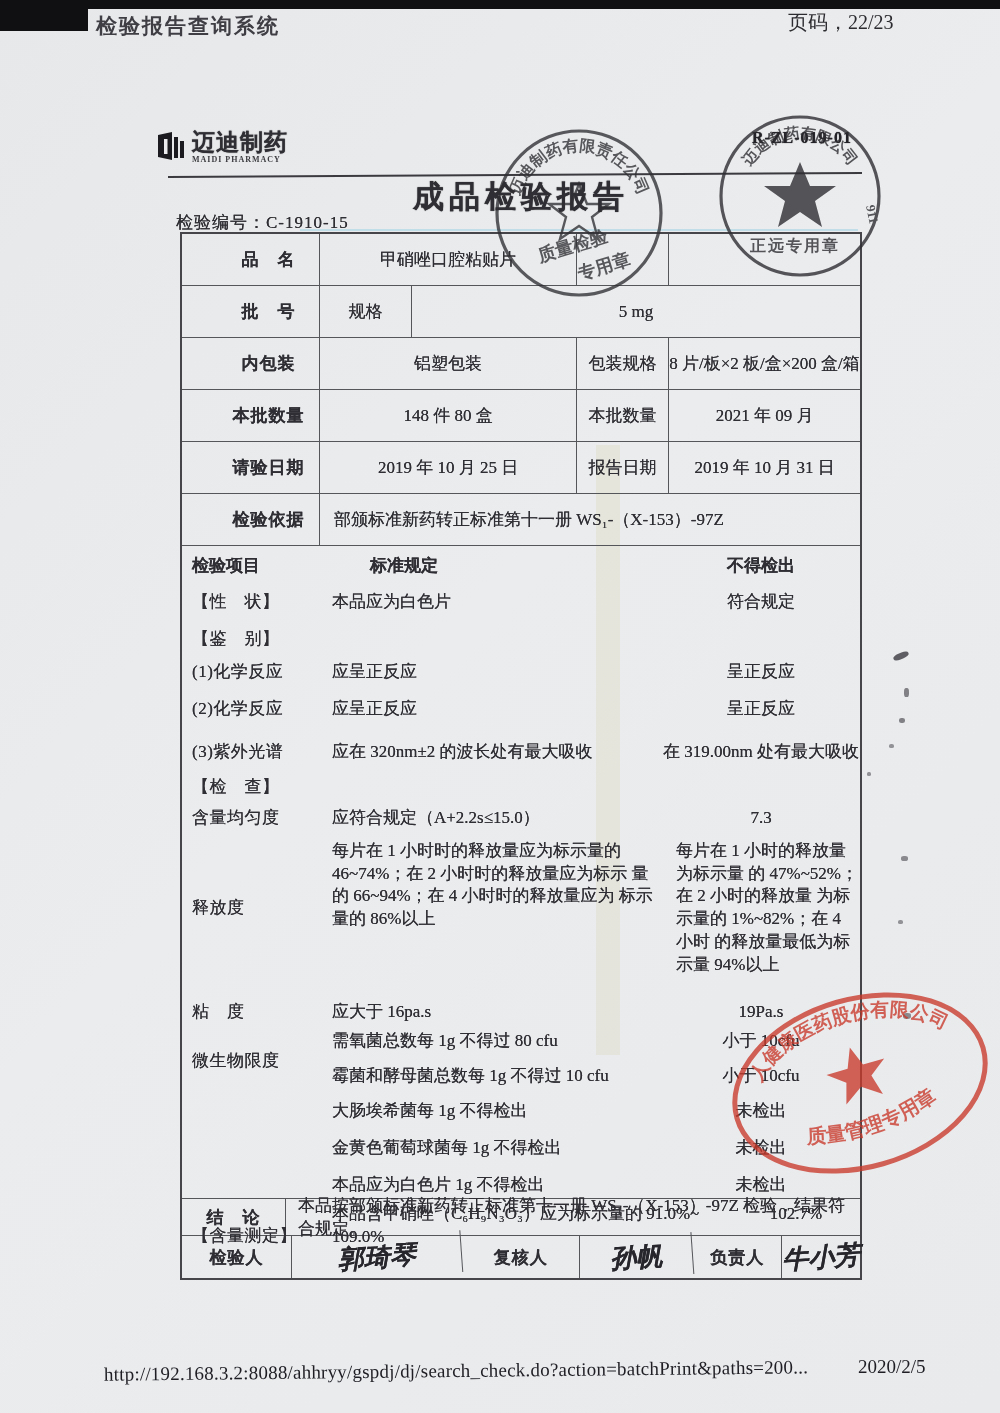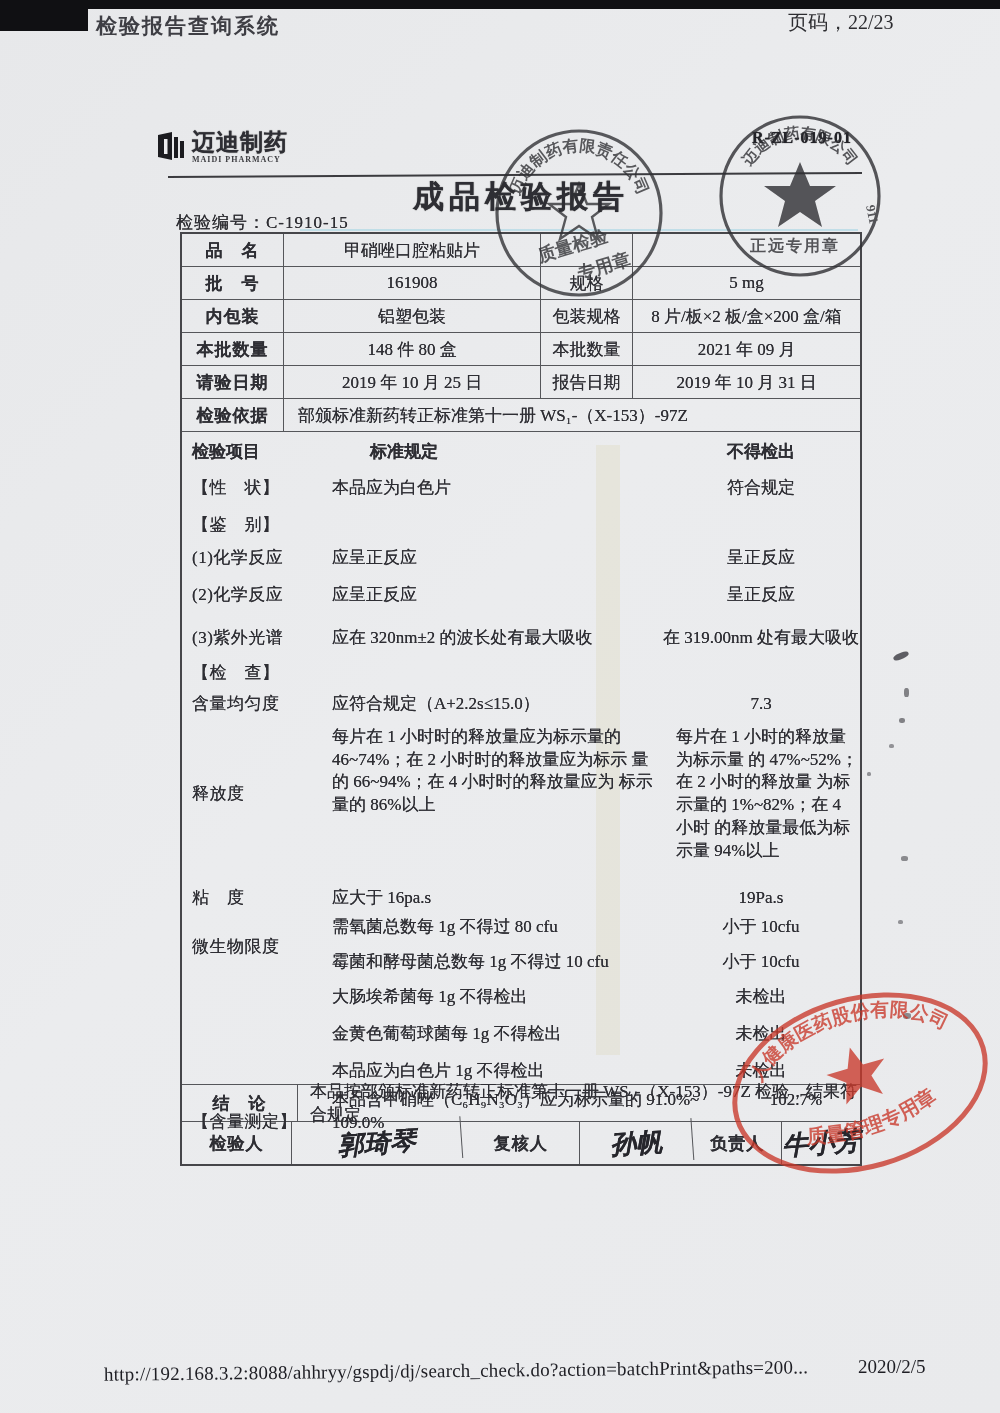--- a/index.html
+++ b/index.html
@@ -34,21 +34,21 @@
   .logo-cn{font-size:23px;font-weight:bold;letter-spacing:1px;text-shadow:0 0 1px #333;}
   .logo-en{font-size:8px;font-weight:bold;letter-spacing:1px;color:#3c3c40;margin-top:2px;}
   .logo-rule{position:absolute;left:168px;top:174px;width:694px;height:2px;background:#3b3b3f;transform:rotate(-0.35deg);}
   
   .doc-title{position:absolute;left:180px;top:176px;width:682px;text-align:center;
     font-size:31px;font-weight:bold;letter-spacing:5px;text-shadow:0 0 1px #222;}
   .report-no{position:absolute;left:176px;top:211px;font-size:17px;letter-spacing:1px;text-shadow:0 0 .5px #333;}
   
   .doc-table{position:absolute;left:180px;top:232px;width:682px;border:2px solid var(--outer);
     font-size:17px;text-shadow:0 0 .5px #3a3a3e;}
-  .info-row{display:flex;height:33px;border-bottom:1px solid var(--line);}
+  .info-row{display:flex;height:52px;border-bottom:1px solid var(--line);padding-left:36px;}
   .info-row>div{display:flex;align-items:center;justify-content:center;}
   .ic1{width:102px;border-right:1px solid var(--line);font-weight:bold;letter-spacing:1px;}
   .ic2{width:257px;border-right:1px solid var(--line);}
   .ic3{width:92px;border-right:1px solid var(--line);}
   .ic4{flex:1;}
   .icspan{flex:1;justify-content:flex-start !important;padding-left:14px;}
   
   .items-area{height:652px;padding:8px 0 0 0;position:relative;}
   .items-header{display:flex;padding-left:10px;margin-bottom:14px;font-weight:bold;}
   .ih-item{width:140px;}
@@ -72,21 +72,21 @@
   #items-rows>.item-row:nth-child(10){margin-bottom:12px;}
   #items-rows>.item-row:nth-child(10) .col-item{position:relative;top:20px;}
   #items-rows>.item-row:nth-child(11){margin-bottom:12px;}
   #items-rows>.item-row:nth-child(12){margin-bottom:14px;}
   #items-rows>.item-row:nth-child(13){margin-bottom:14px;}
   #items-rows>.item-row:nth-child(14){margin-bottom:6px;}
   #items-rows>.item-row:nth-child(15) .col-std{width:400px;white-space:pre-line;}
   #items-rows>.item-row:nth-child(15) .col-item{position:relative;top:22px;}
   
   .conclusion-row{display:flex;height:38px;border-top:1px solid var(--line);border-bottom:1px solid var(--line);}
-  .concl-label{width:116px;border-right:1px solid var(--line);display:flex;align-items:center;justify-content:center;font-weight:bold;letter-spacing:1px;}
+  .concl-label{width:104px;border-right:1px solid var(--line);display:flex;align-items:center;justify-content:center;font-weight:bold;letter-spacing:1px;}
   .concl-text{flex:1;display:flex;align-items:center;padding-left:12px;}
   .sign-row{display:flex;height:42px;}
   .sign-row>div{display:flex;align-items:center;justify-content:center;}
   .s-label{border-right:1px solid var(--line);font-weight:bold;letter-spacing:1px;}
   .s-sig{border-right:1px solid var(--line);font-style:italic;font-weight:bold;font-size:26px;transform:rotate(-4deg);white-space:nowrap;overflow:visible;color:#26262c;}
   .sign-row>div:nth-child(1){width:112px;}
   .sign-row>div:nth-child(2){width:173px;}
   .sign-row>div:nth-child(3){width:120px;}
   .sign-row>div:nth-child(4){width:115px;}
   .sign-row>div:nth-child(5){width:90px;}
@@ -140,21 +140,20 @@
   <div class="doc-table">
     <div id="info-rows">
         <div class="info-row">
           <div class="ic1">品　名</div>
           <div class="ic2">甲硝唑口腔粘贴片</div>
           <div class="ic3"></div>
           <div class="ic4"></div>
         </div>
         <div class="info-row">
           <div class="ic1">批　号</div>
-          <div class="ic2">161908</div>
           <div class="ic3">规格</div>
           <div class="ic4">5 mg</div>
         </div>
         <div class="info-row">
           <div class="ic1">内包装</div>
           <div class="ic2">铝塑包装</div>
           <div class="ic3">包装规格</div>
           <div class="ic4">8 片/板×2 板/盒×200 盒/箱</div>
         </div>
         <div class="info-row">

